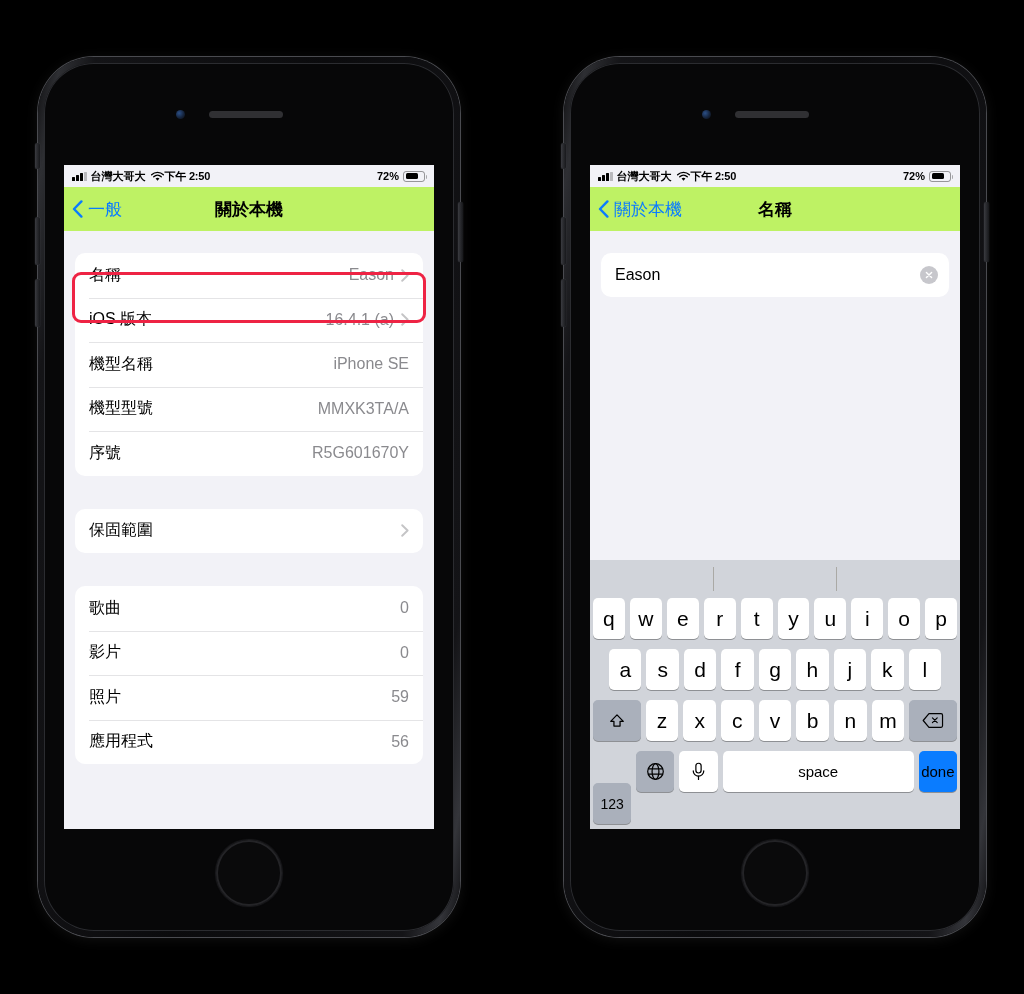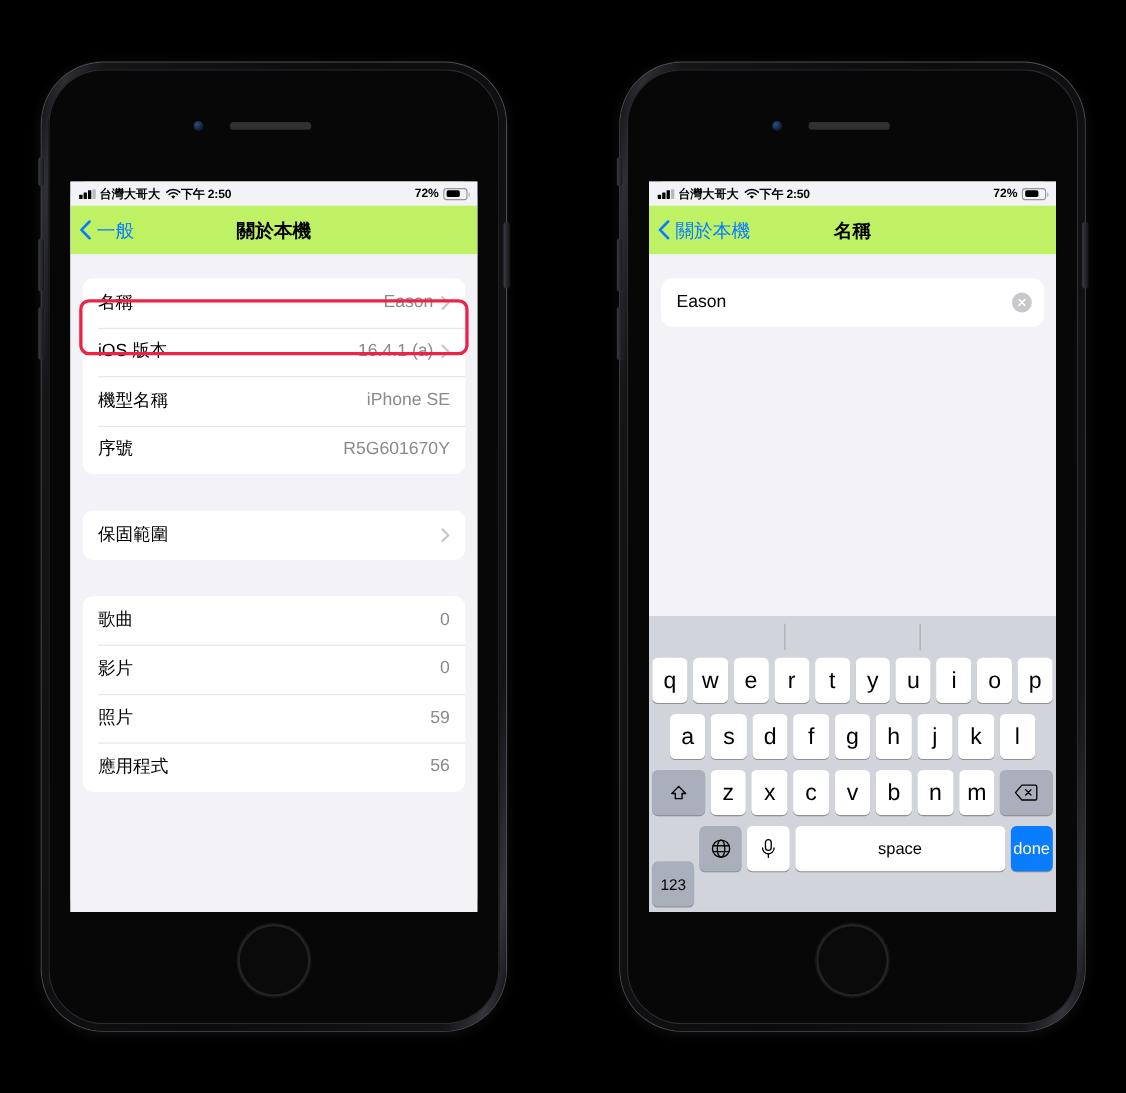--- a/index.html
+++ b/index.html
@@ -153,21 +153,21 @@
     font-size: 21px; color: #000; cursor: pointer;
     box-shadow: 0 1px 0 rgba(0,0,0,0.32);
     flex: 1 1 0; min-width: 0;
   }
   .krow.r2 { padding: 0 19px; }
   .krow.r3 { padding: 0 3px; gap: 5px; }
   .key.fn { background: #aab0bb; }
   .key.wide { flex: 1.46 1 0; }
   .key.space { flex: 5 1 0; font-size: 15px; }
   .key.small { font-size: 14px; margin-top: 32px; }
-  .key.blue { background: #0a7cff; color: #fef9c3; font-size: 15px; }
+  .key.blue { background: #0a7cff; color: #000000; font-size: 15px; }
   .krow.r4 { margin-bottom: 5px; }
 </style>
 </head>
 <body>
 
 <div class="stage">
 
   <div class="phone" style="left:38px; top:57px; width:422px; height:880px;">
     <div class="body"></div>
     <div class="bezel"></div>
@@ -238,20 +238,26 @@
                   <span>16.4.1 (a)</span>
                   <svg class="chev-right" viewBox="0 0 8 13">
                     <path d="M1.2 1.2 6.6 6.5l-5.4 5.3" stroke="#c4c4c6" stroke-width="1.9" fill="none" stroke-linecap="round" stroke-linejoin="round"></path>
                   </svg>
                 </span>
               </div>
               <div class="row">
                 <span class="label">機型名稱</span>
                 <span class="right">
                     <span>iPhone SE</span>
+                  </span>
+              </div>
+              <div class="row">
+                <span class="label">機型型號</span>
+                <span class="right">
+                    <span>MMXK3TA/A</span>
                   </span>
               </div>
               <div class="row">
                 <span class="label">序號</span>
                 <span class="right">
                     <span>R5G601670Y</span>
                   </span>
               </div>
             </div>
             <div class="highlight" style="left:8px; top:19px; right:8px; height:51px;"></div>

